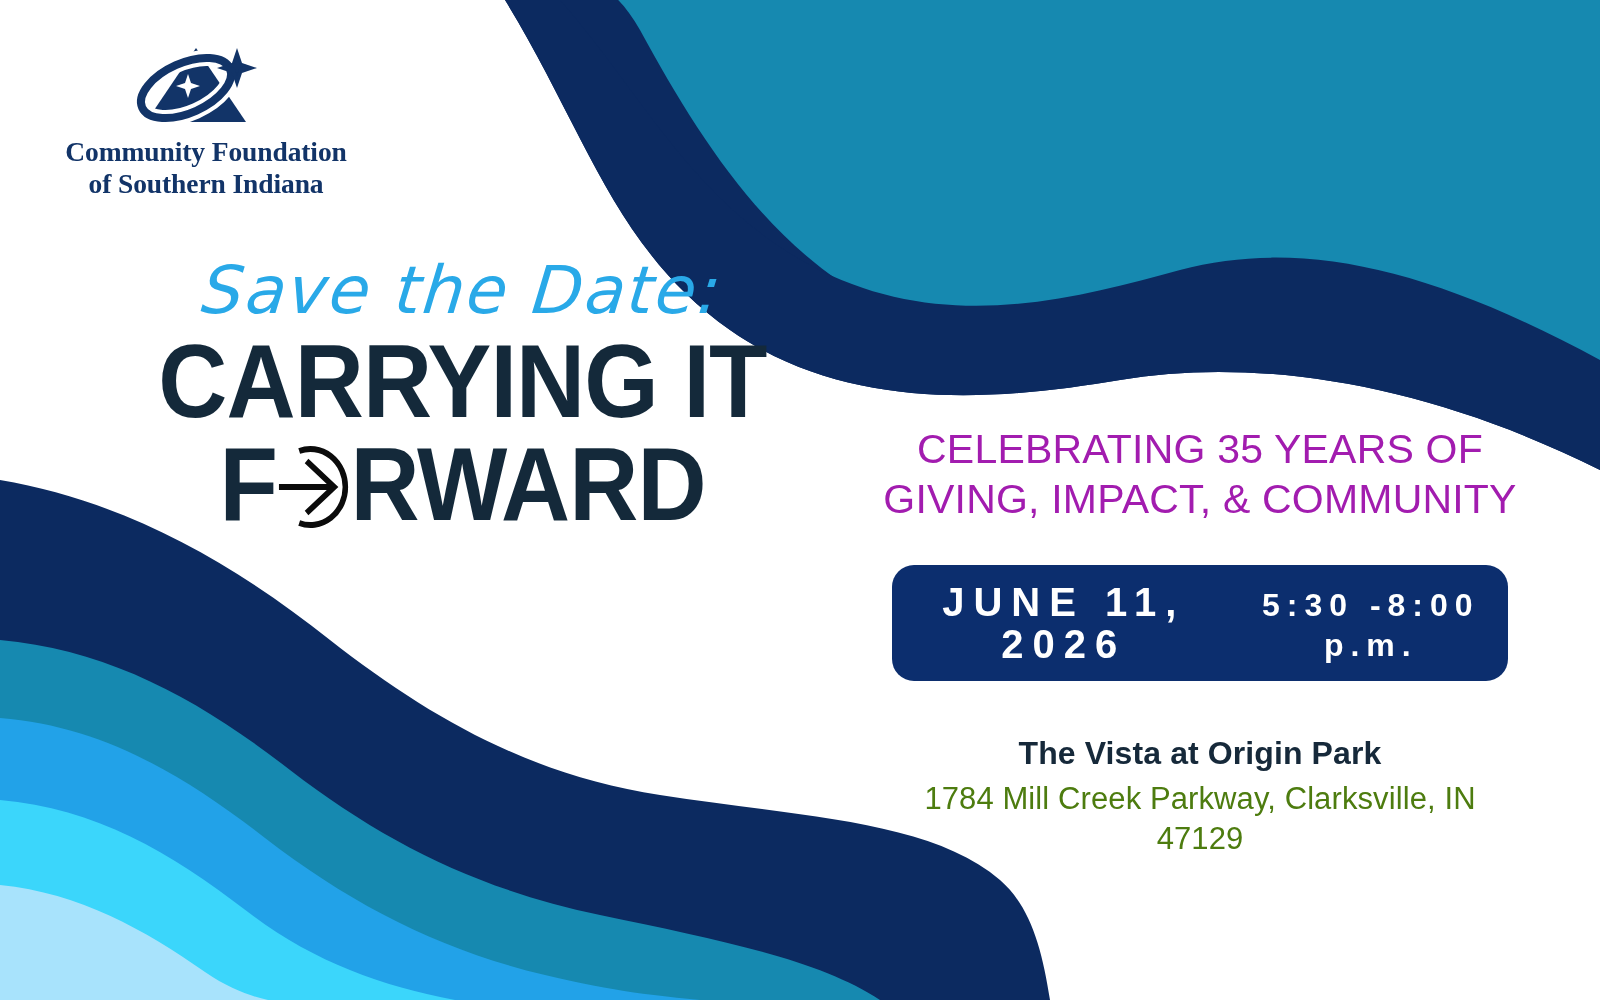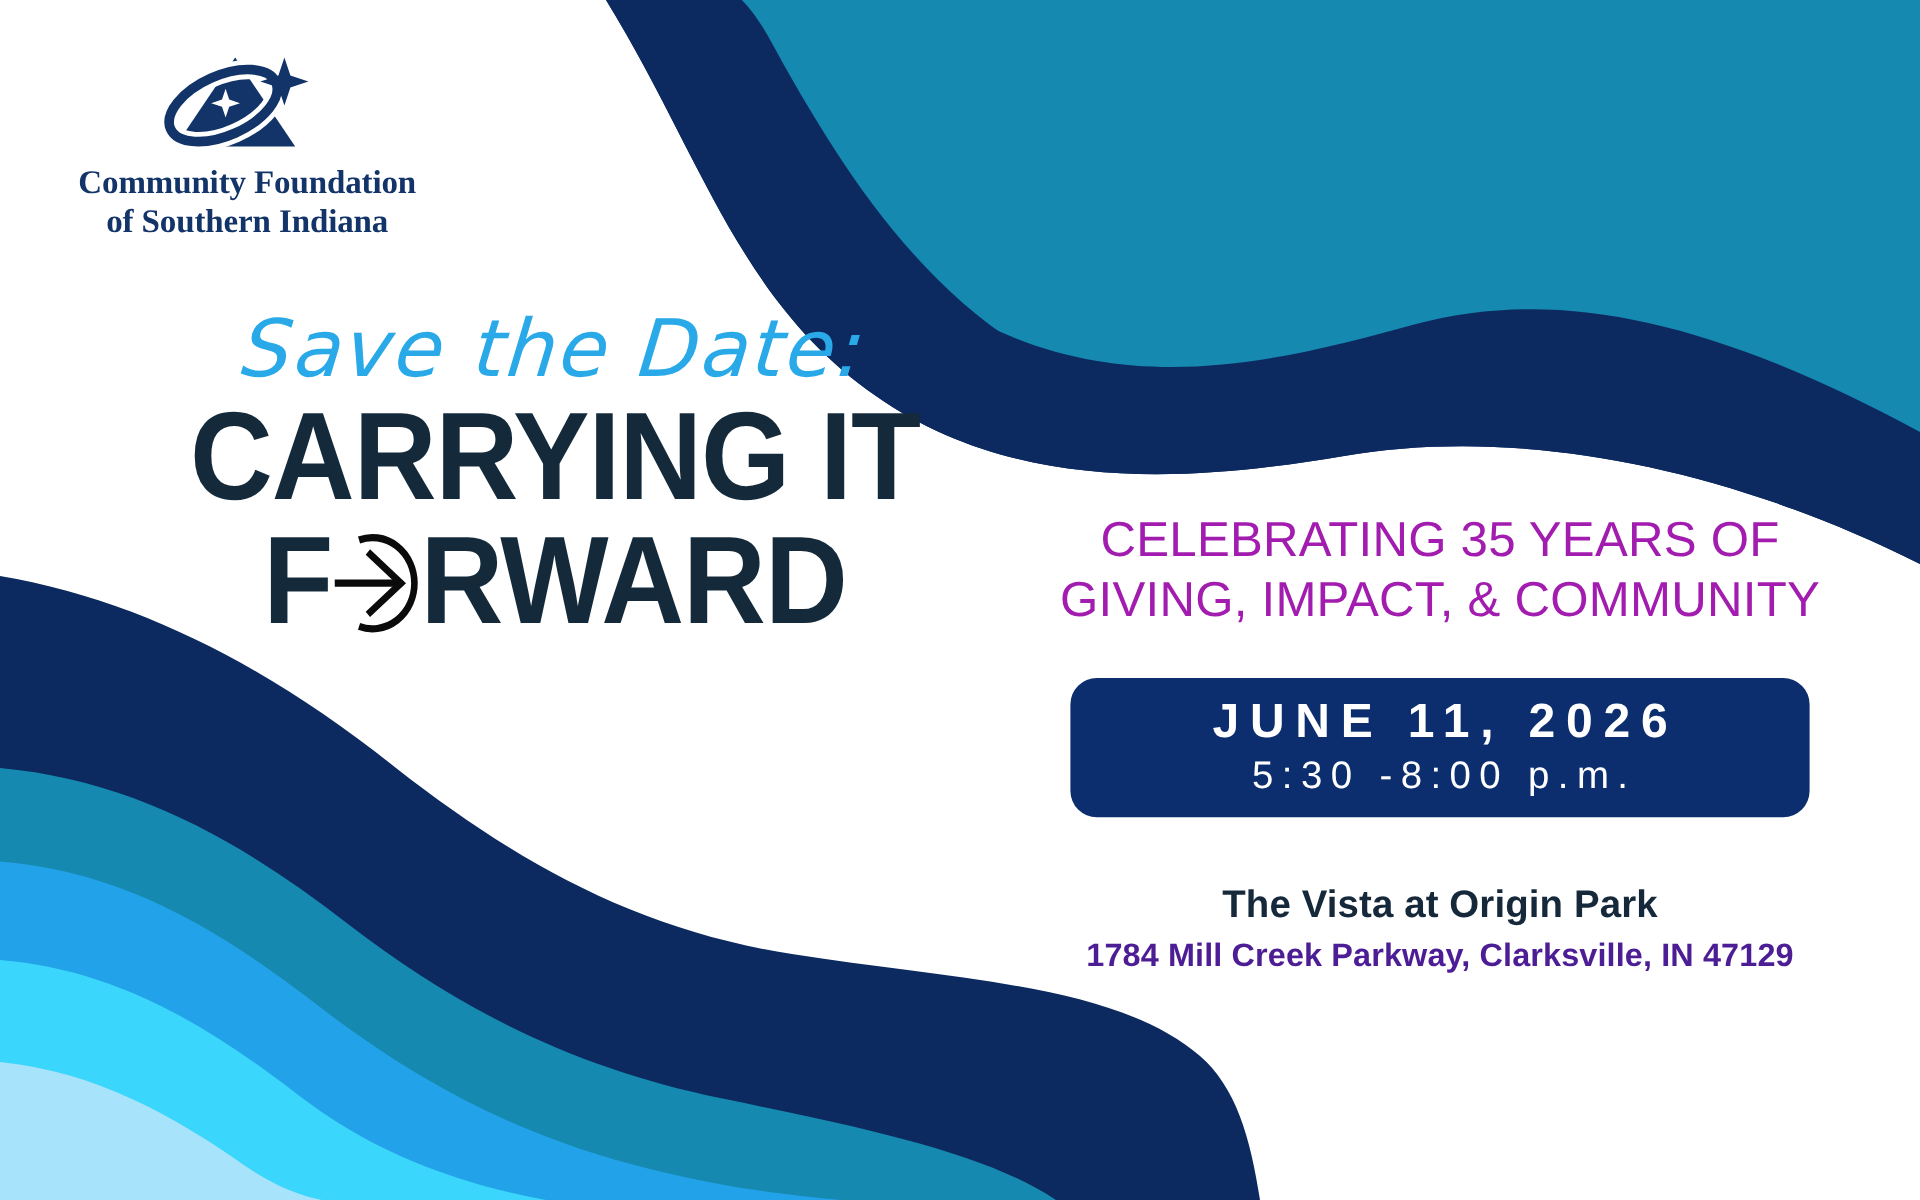--- a/index.html
+++ b/index.html
@@ -125,59 +125,58 @@
   }
   .tagline span { display: block; }
 
   .date-pill {
     margin: 40px auto 17px auto;
     width: 616px;
     height: 116px;
     border-radius: 22px;
     background: #0C2E6E;
     display: flex;
-    flex-direction: column;
     align-items: center;
     justify-content: center;
   }
   .date-main {
     font-family: "Liberation Sans", sans-serif;
     font-weight: 700;
     color: #ffffff;
     font-size: 40px;
     letter-spacing: 9px;
     line-height: 1.05;
     padding-left: 9px;
   }
   .date-time {
     font-family: "Liberation Sans", sans-serif;
-    font-weight: 400;
+    font-weight: 700;
     color: #ffffff;
     font-size: 32px;
     letter-spacing: 7px;
     line-height: 1.25;
     padding-left: 7px;
     margin-top: 4px;
   }
 
   .venue-block { margin-top: 52px; }
   .venue-name {
     font-family: "Liberation Sans", sans-serif;
     font-weight: 700;
     color: #16293A;
     font-size: 32px;
     line-height: 1.25;
     margin: 0;
     letter-spacing: 0.1px;
   }
   .venue-address {
     font-family: "Liberation Sans", sans-serif;
-    font-weight: 700;
-    color: #4c1d95;
-    font-size: 27px;
+    font-weight: 400;
+    color: #4d7c0f;
+    font-size: 31px;
     line-height: 1.3;
     margin: 6px 0 0 0;
     letter-spacing: 0.1px;
   }
 
   .website {
     position: absolute;
     left: 1100px;
     top: 918px;
     width: 400px;

